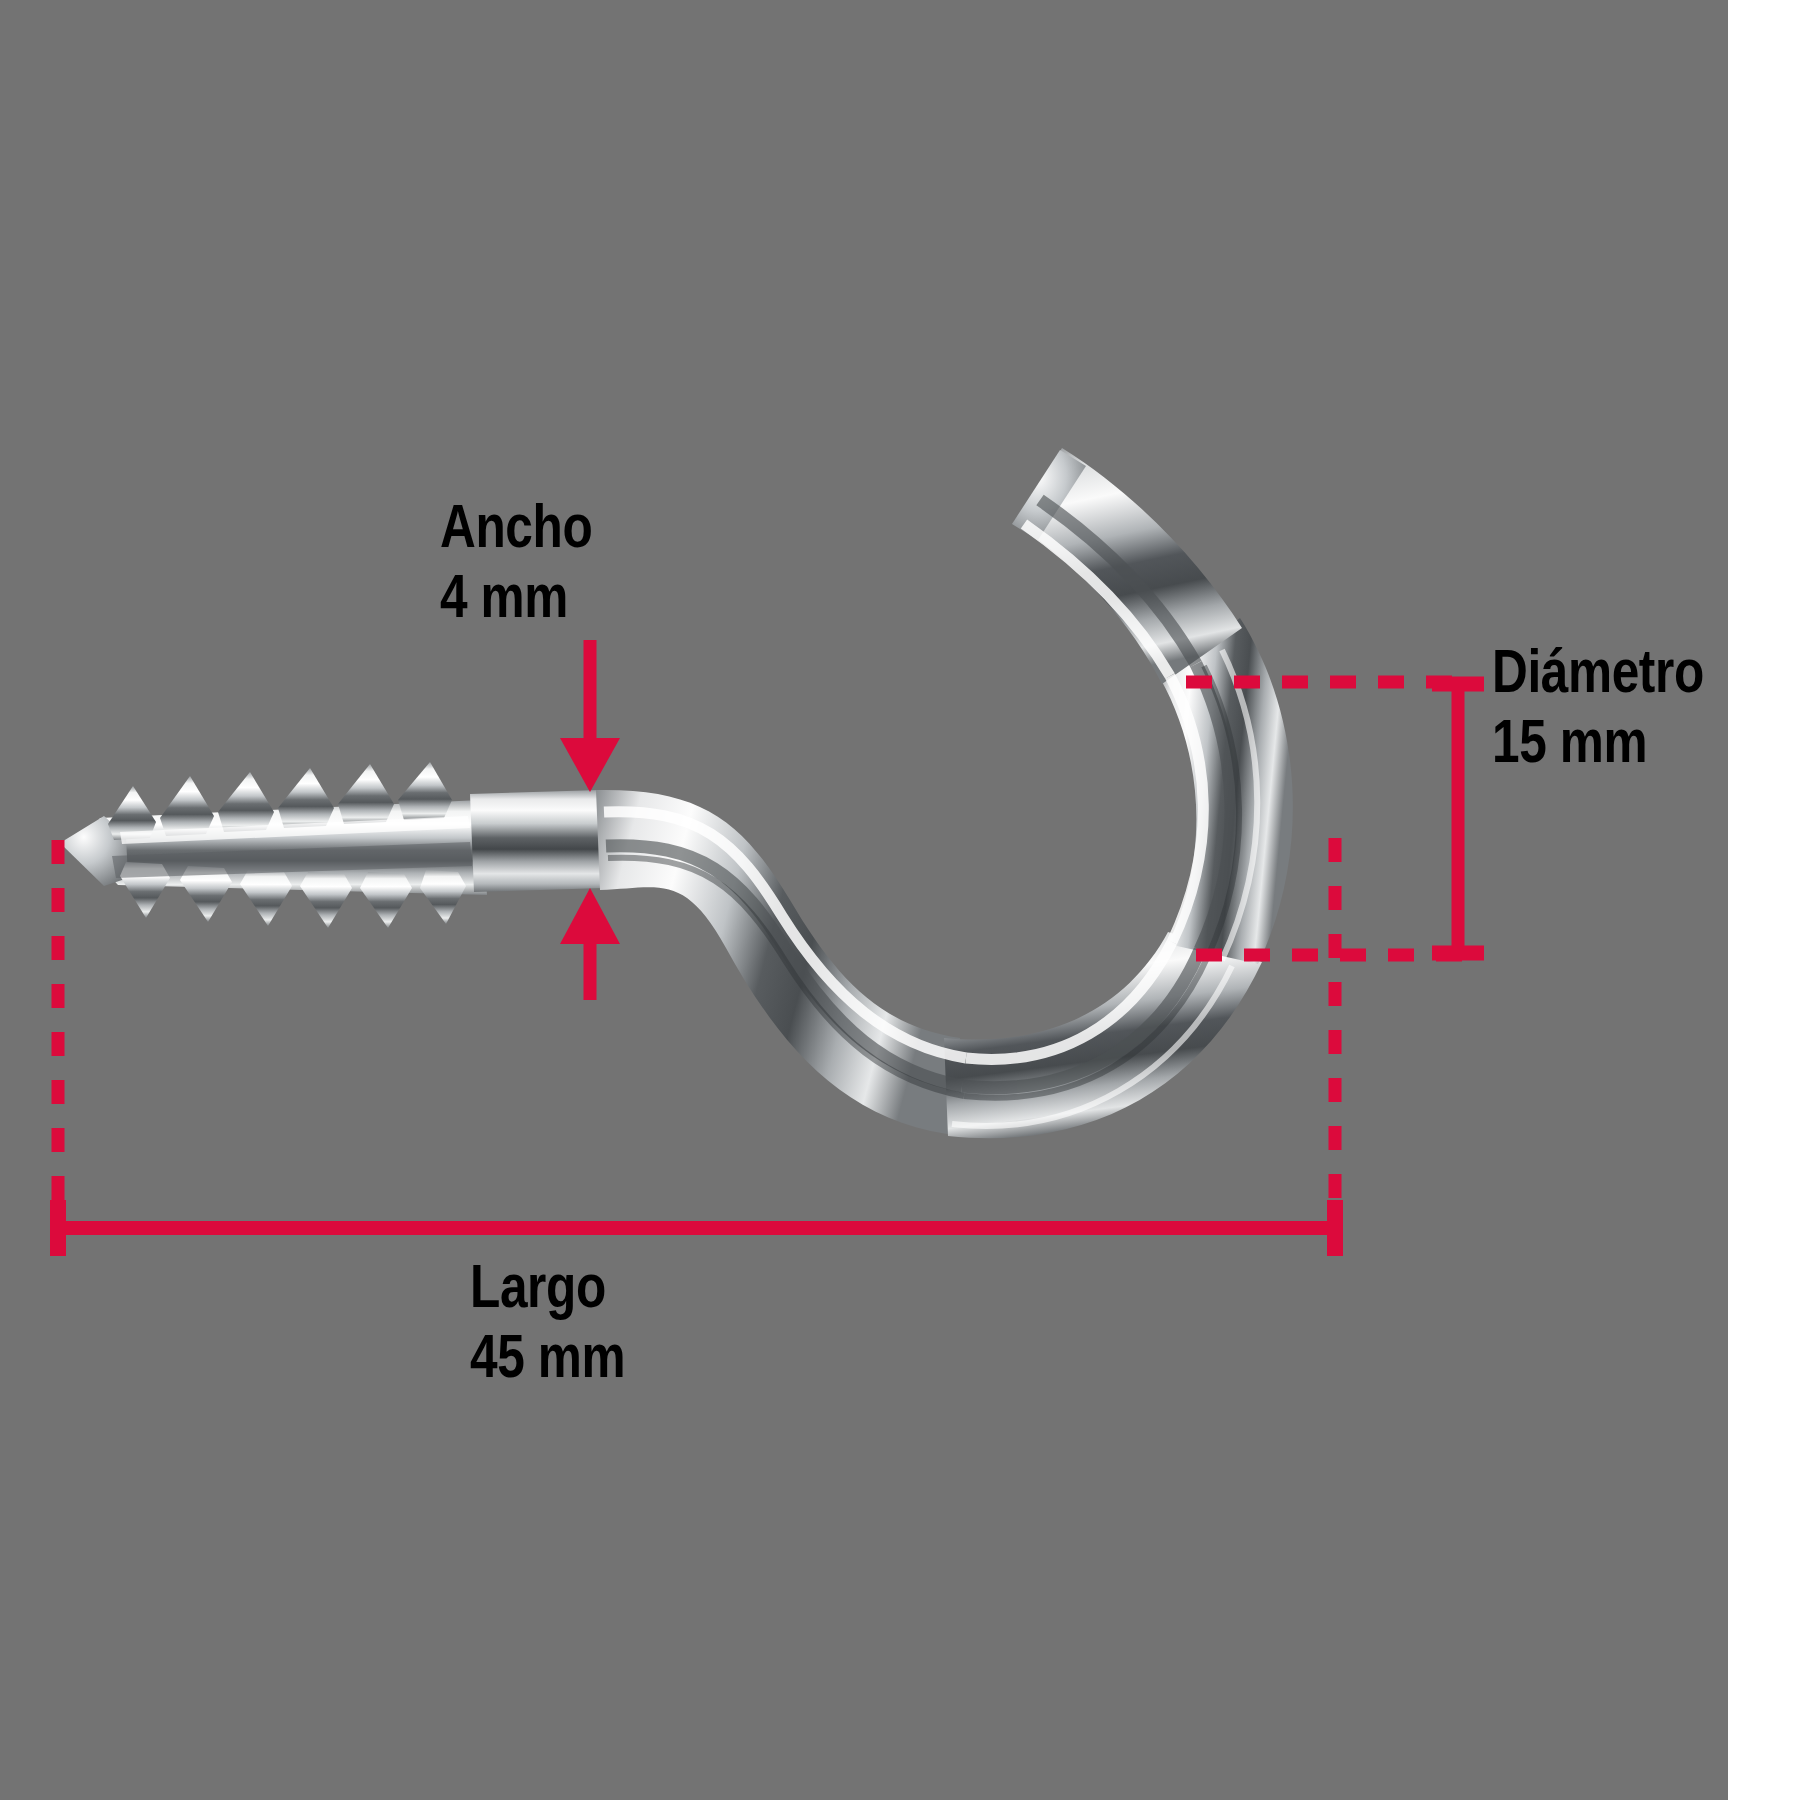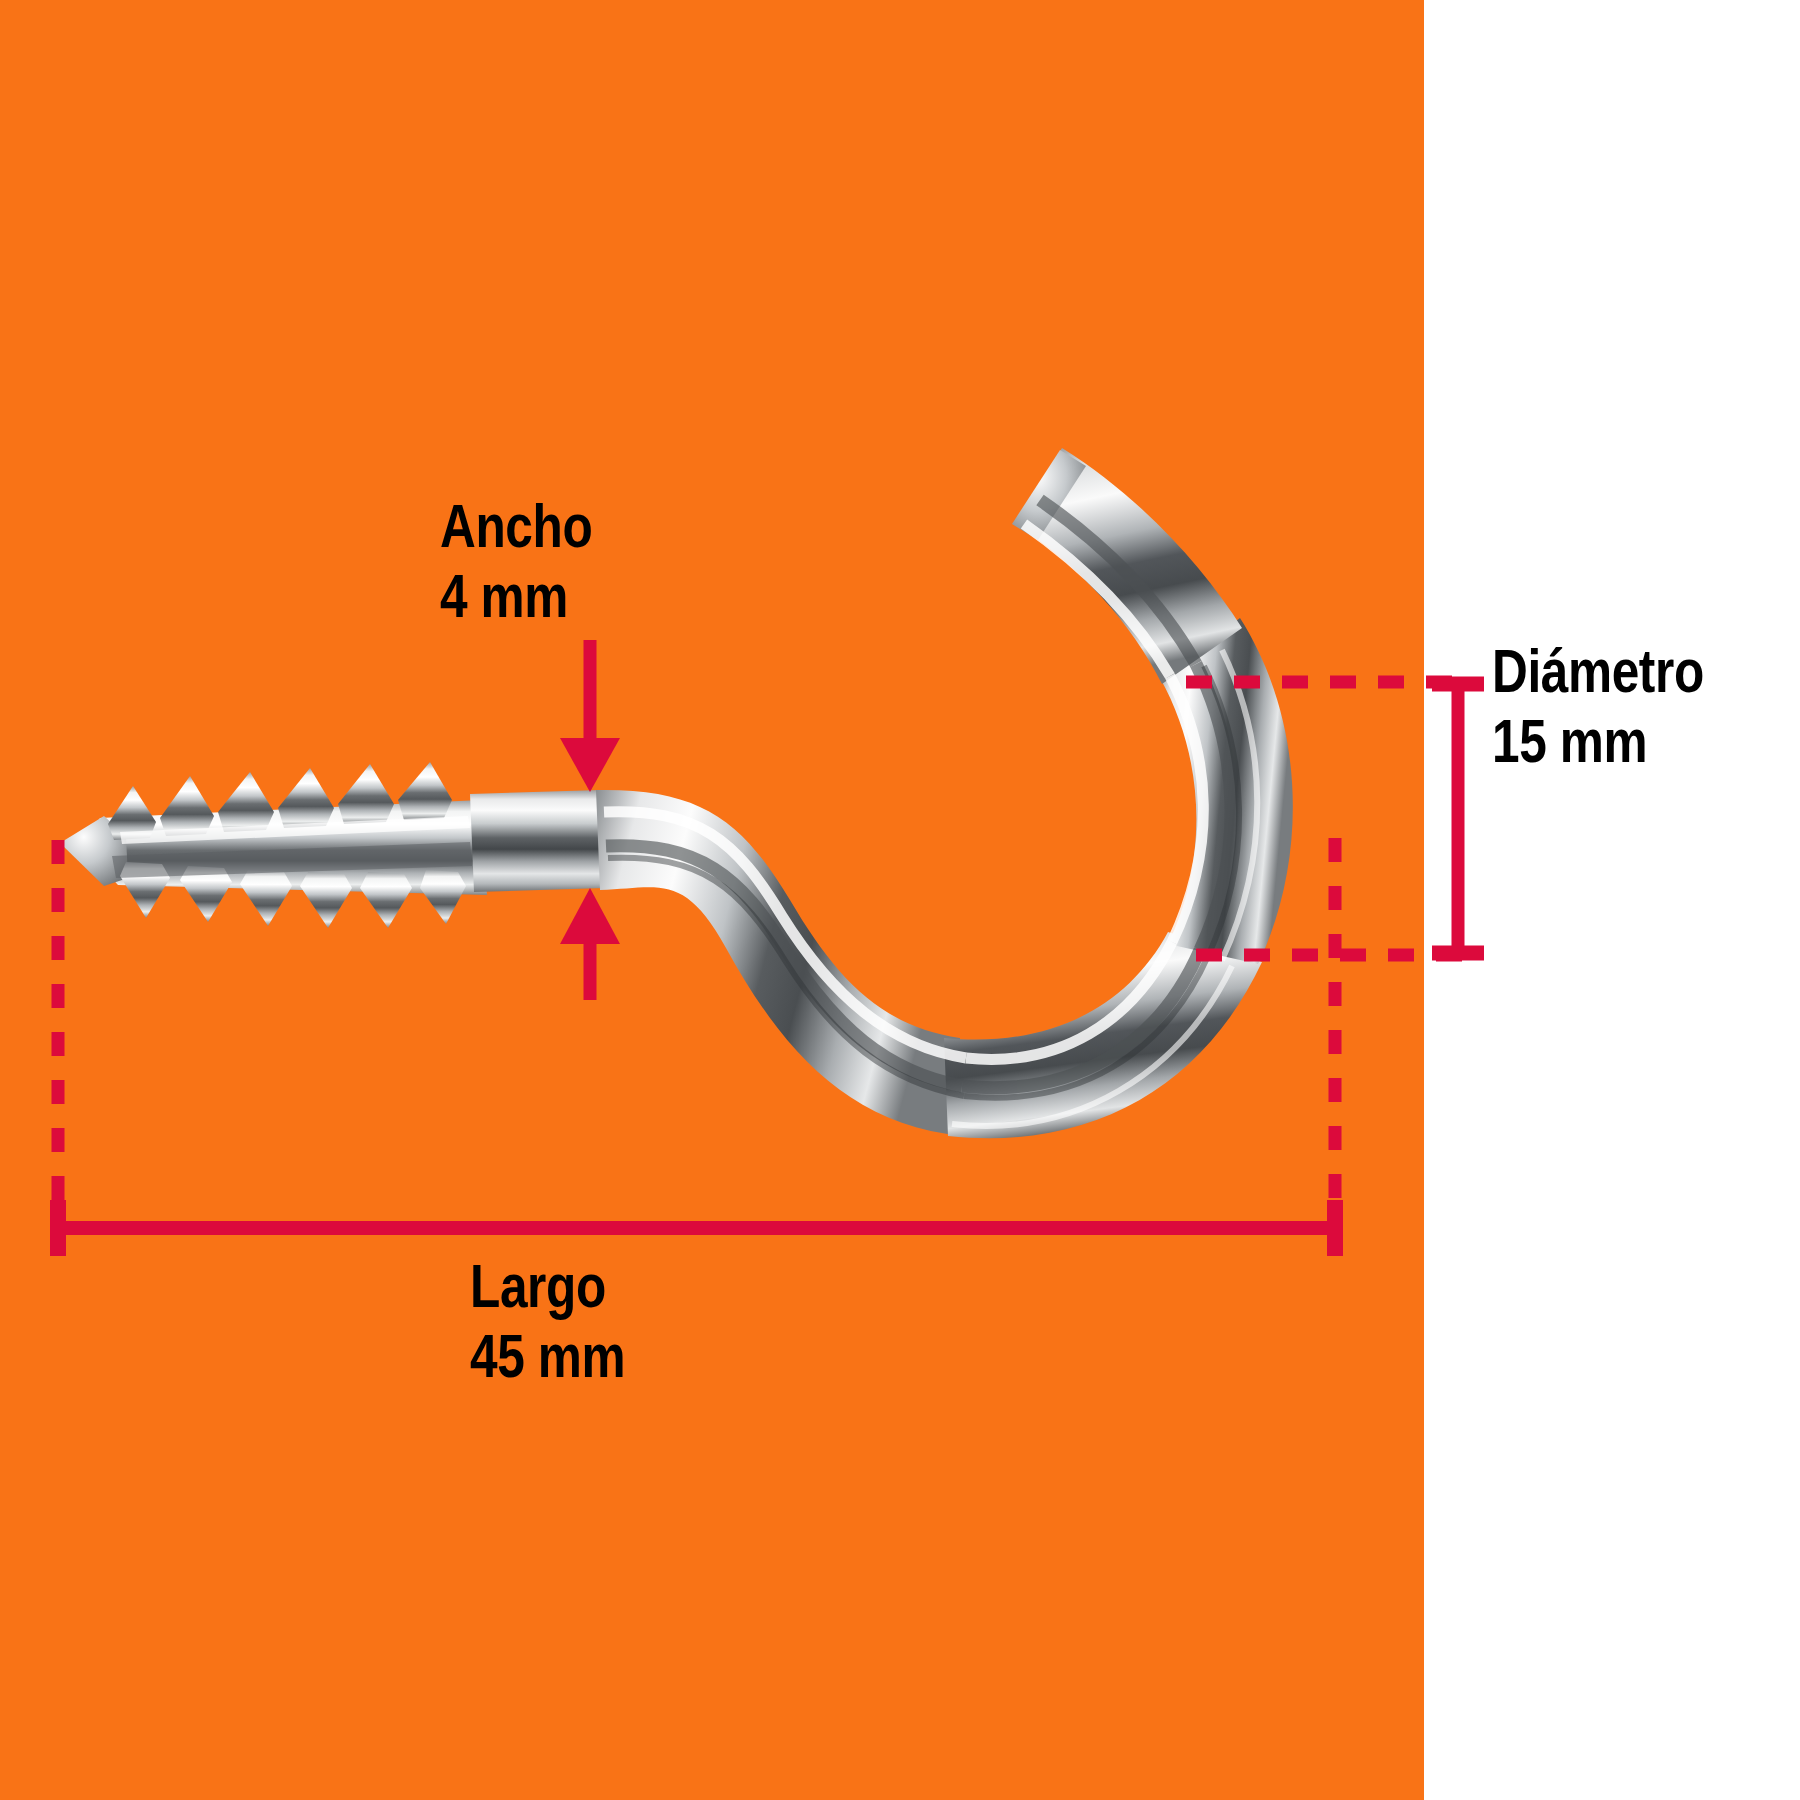--- a/index.html
+++ b/index.html
@@ -2,21 +2,21 @@
 <html><head>
 <meta charset="utf-8">
 <style>
   html,body{margin:0;padding:0;}
   body{
     width:1800px;height:1800px;
     background:#ffffff;
     font-family:"Liberation Sans", sans-serif;
     overflow:hidden;
   }
-  #stage{position:relative;width:1424px;height:1800px;background:#f97316;}
+  #stage{position:relative;width:1728px;height:1800px;background:#737373;}
 
   .lbl{
     position:absolute;
     color:#000;
     font-family:"Liberation Sans", sans-serif;
     font-weight:bold;
     letter-spacing:-0.5px;
     line-height:1.0;
     white-space:nowrap;
     transform:scaleX(0.80);

